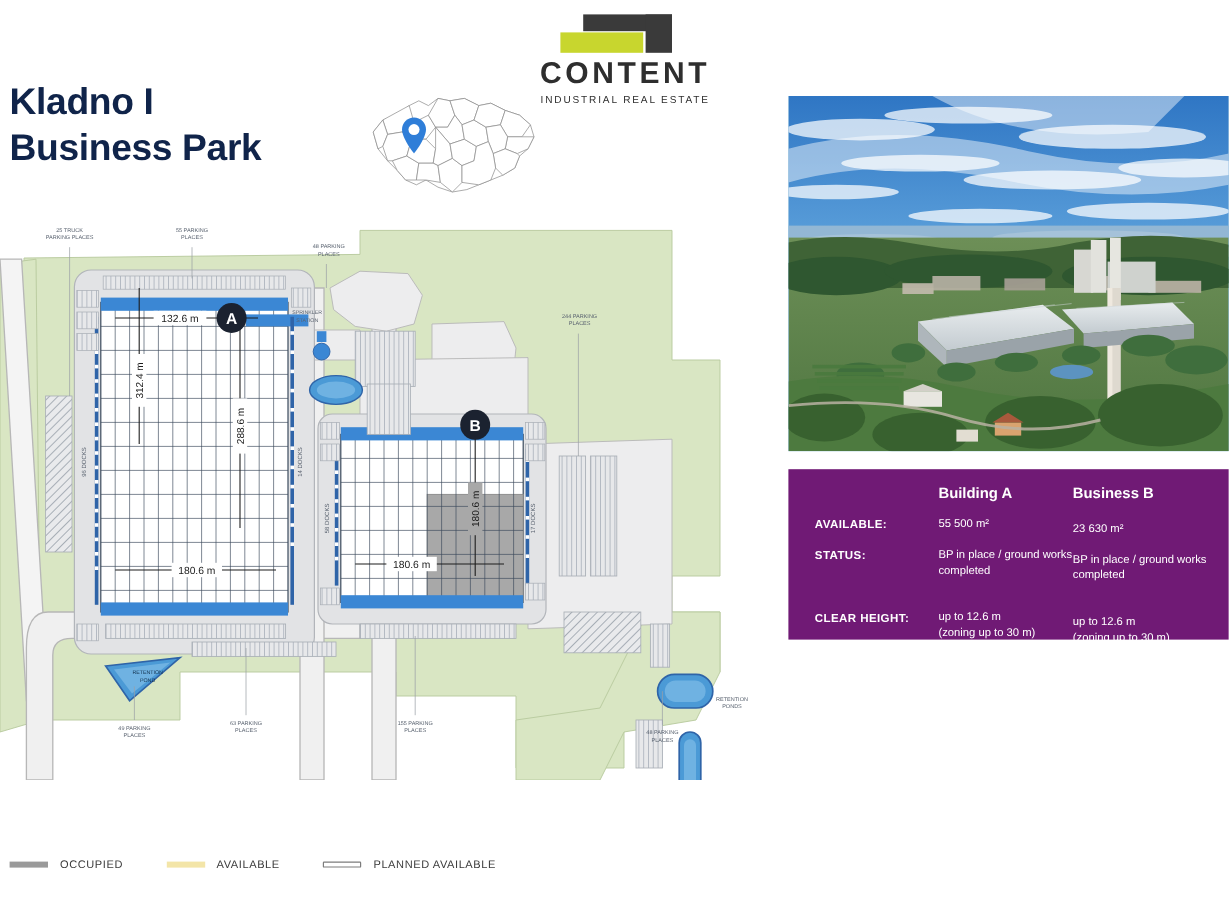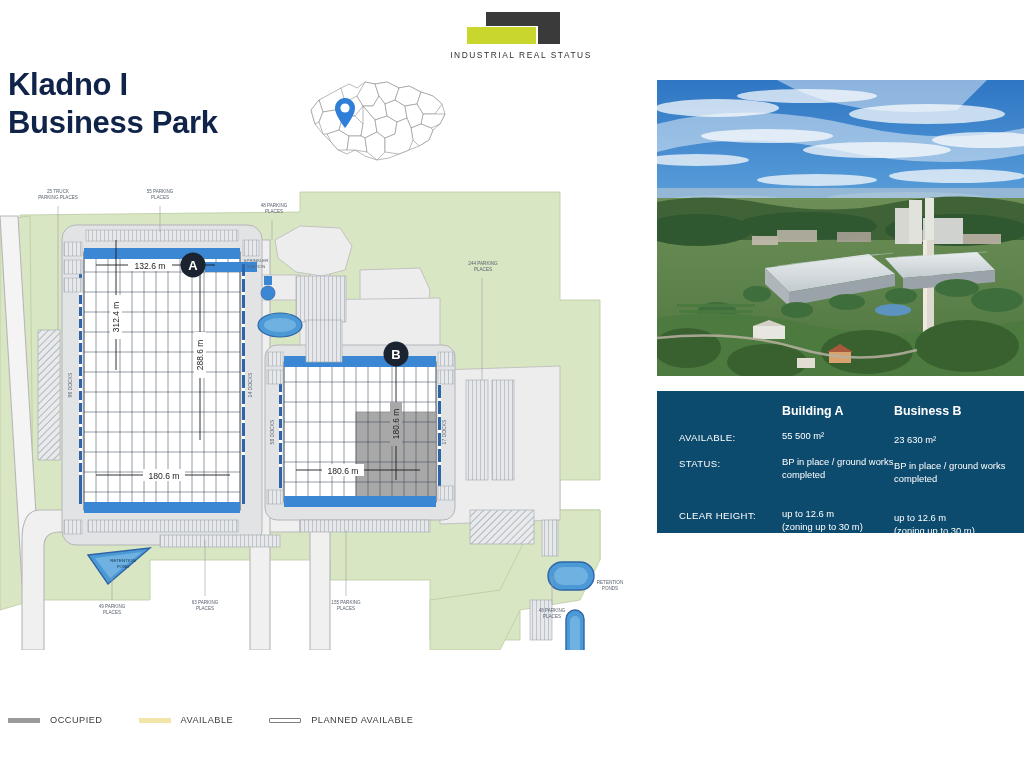--- a/index.html
+++ b/index.html
@@ -19,24 +19,24 @@
 
   
   .czmap{position:absolute;left:305px;top:72px;width:145px;height:95px;}
   .czmap svg{width:100%;height:100%;}
 
   
   .photo{position:absolute;left:657px;top:80px;width:367px;height:296px;overflow:hidden;background:#7fb3d5;}
   .photo svg{display:block;width:367px;height:296px;}
 
   
-  .infopanel{position:absolute;left:657px;top:391px;width:367px;height:142px;background:#0c4a6e;color:#fff;}
+  .infopanel{position:absolute;left:657px;top:391px;width:367px;height:142px;background:#701a75;color:#fff;}
   .ip-grid{position:absolute;left:22px;top:12px;width:330px;}
   .ip-row{display:flex;}
-  .ip-lab{width:103px;font-size:9.6px;font-weight:normal;letter-spacing:0.35px;padding-top:2px;}
+  .ip-lab{width:103px;font-size:9.6px;font-weight:bold;letter-spacing:0.35px;padding-top:2px;}
   .ip-col{width:112px;font-size:9.4px;line-height:1.32;}
   .ip-head{font-size:12.4px;font-weight:bold;}
   .r-head{margin-bottom:11px;}
   .r-avail{margin-bottom:13px;}
   .r-status{margin-bottom:27px;}
   .ip-colB{position:relative;top:4px;}
 
   
   .plan{position:absolute;left:0px;top:180px;width:650px;height:470px;}
   .plan svg{display:block;width:650px;height:470px;}
@@ -57,21 +57,22 @@
   <div>Kladno I</div>
   <div>Business Park</div>
 </div>
 
 <div class="logo">
   <div class="mark">
     <div class="dark"></div>
     <div class="dark2"></div>
     <div class="lime"></div>
   </div>
-  <div class="sub">INDUSTRIAL REAL STATUS</div>
+  <div class="word">CONTENT</div>
+  <div class="sub">INDUSTRIAL REAL ESTATE</div>
 </div>
 
 <div class="czmap">
   <svg viewBox="0 0 145 95" xmlns="http://www.w3.org/2000/svg">
     <g fill="#ffffff" stroke="#8c8c8c" stroke-width="0.6">
       <path d="M6 38 L14 28 L26 24 L36 16 L44 12 L52 16 L60 10 L70 12 L82 10 L94 16 L104 14 L116 20 L128 24 L137 32 L140 42 L135 52 L128 58 L124 68 L114 74 L104 78 L94 82 L84 86 L72 88 L60 84 L50 78 L42 82 L33 78 L26 70 L18 62 L10 52 Z"></path>
       <path d="M36 16 L40 30 L30 38 L18 40 L14 28 Z"></path>
       <path d="M40 30 L52 24 L58 34 L50 44 L38 44 L30 38 Z"></path>
       <path d="M6 38 L14 28 L18 40 L14 50 L10 52 Z"></path>
       <path d="M14 50 L18 40 L30 38 L38 44 L34 58 L22 62 L18 62 Z"></path>

